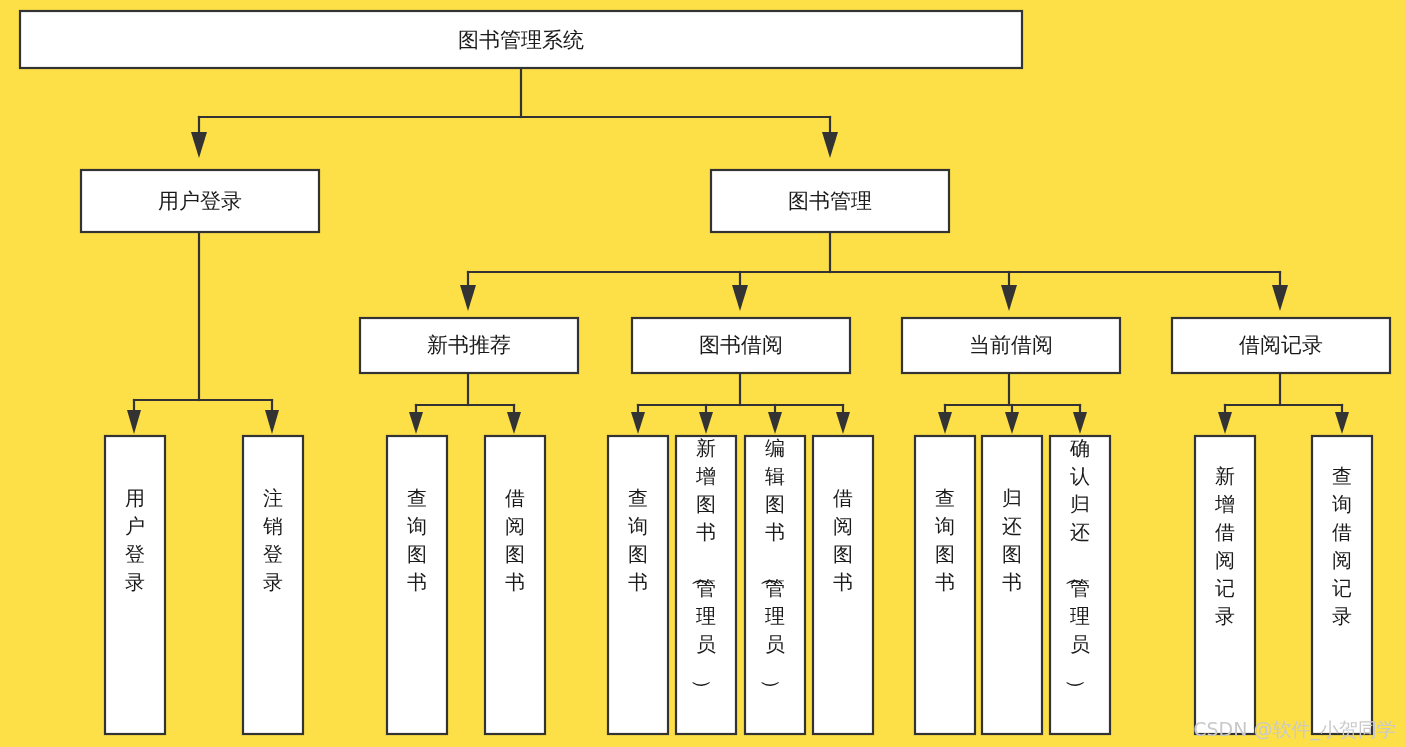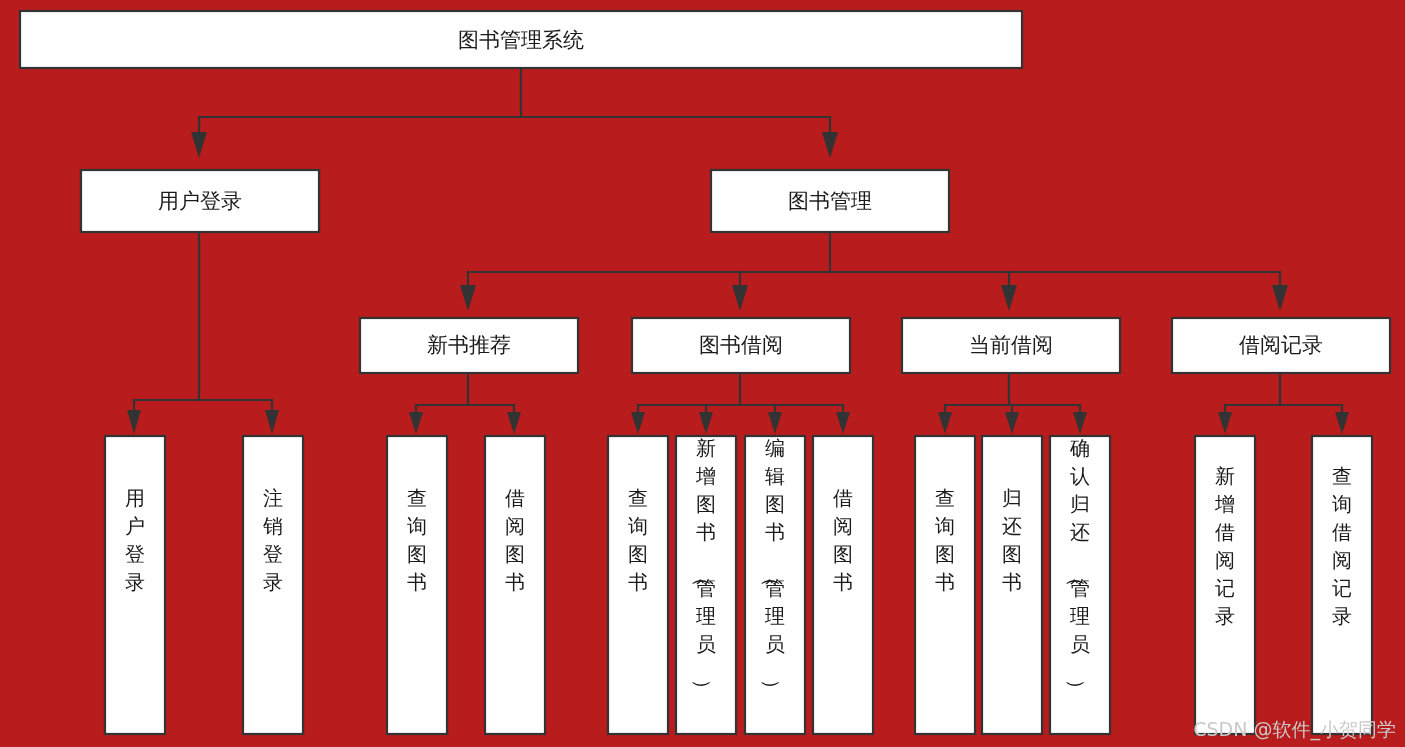--- a/index.html
+++ b/index.html
@@ -11,21 +11,21 @@
   body {
     width: 1405px;
     height: 747px;
     font-family: "Liberation Sans", "DejaVu Sans", sans-serif;
     overflow: hidden;
   }
   #diagram-root {
     position: relative;
     width: 1405px;
     height: 747px;
-    background: #b91c1c;
+    background: #fde047;
   }
   svg#flowchart {
     position: absolute;
     left: 0;
     top: 0;
     width: 1405px;
     height: 747px;
     display: block;
   }
   .node-box {

